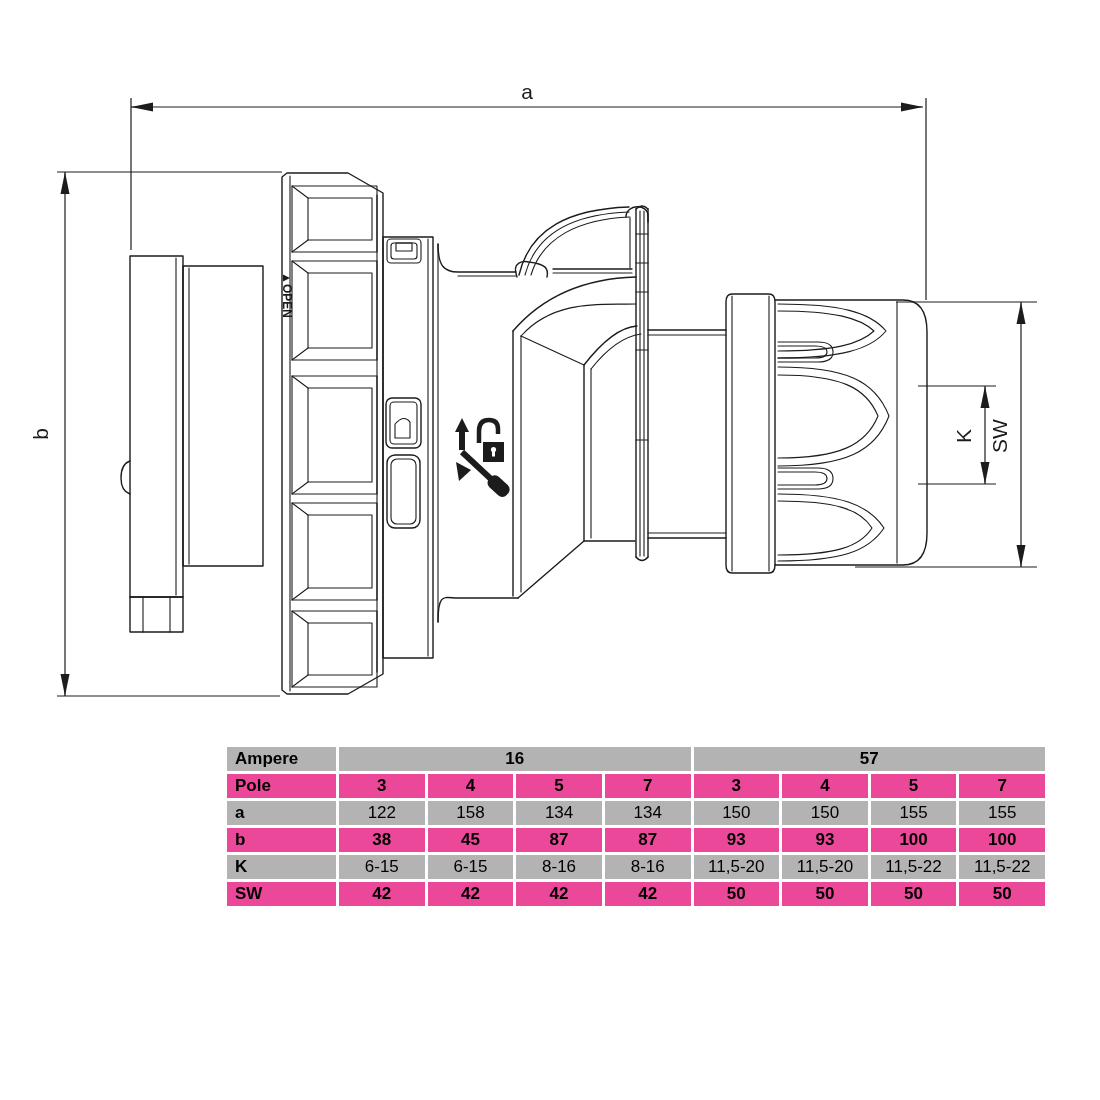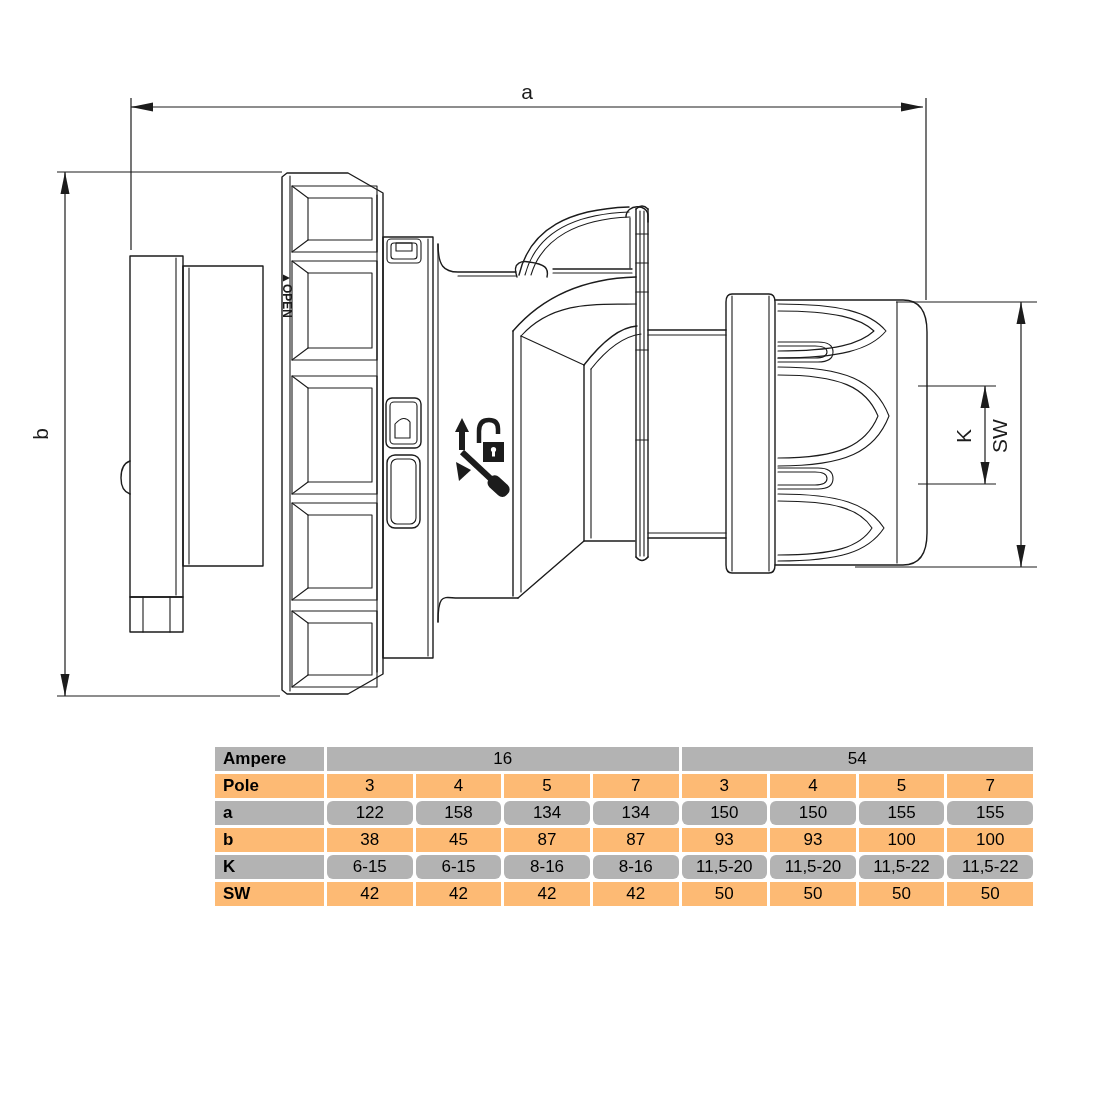--- a/index.html
+++ b/index.html
@@ -1,28 +1,28 @@
 <!DOCTYPE html>
 <html><head>
 <meta charset="utf-8">
 <style>
   html,body{margin:0;padding:0;background:#ffffff;}
   #page{position:relative;width:1100px;height:1100px;background:#ffffff;overflow:hidden;
         font-family:"Liberation Sans", sans-serif;}
   #drawing-svg{position:absolute;left:0;top:0;}
   
-  #dims-table{position:absolute;left:212px;top:744px;width:824px;
+  #dims-table{position:absolute;left:224px;top:744px;width:824px;
               border-collapse:separate;border-spacing:3px;table-layout:fixed;}
   #dims-table td{height:24px;font-size:17px;color:#000;text-align:center;
                  vertical-align:middle;padding:0;line-height:24px;}
   #dims-table td.lbl{text-align:left;padding-left:8px;font-weight:bold;width:101px;}
   #dims-table tr.dark td{background:#b3b3b3;}
-  #dims-table tr.light td{background:#fdba74;}
-  #dims-table td.bold{font-weight:normal;}
-  #dims-table td.reg{font-weight:normal;border-radius:6px;}
+  #dims-table tr.light td{background:#ec4899;}
+  #dims-table td.bold{font-weight:bold;}
+  #dims-table td.reg{font-weight:normal;}
   
   .ln{fill:none;stroke:#1c1c1c;stroke-width:1.4;stroke-linejoin:round;stroke-linecap:round;}
   .ln2{fill:none;stroke:#1c1c1c;stroke-width:1.1;stroke-linejoin:round;stroke-linecap:round;}
   .dim{fill:none;stroke:#1c1c1c;stroke-width:1.2;}
   .arr{fill:#1c1c1c;stroke:none;}
   .dimtxt{fill:#1c1c1c;font-family:"Liberation Sans",sans-serif;font-size:21px;}
   .smalltxt{fill:#1c1c1c;font-family:"Liberation Sans",sans-serif;font-size:12px;font-weight:bold;}
   .blk{fill:#1c1c1c;stroke:none;}
 </style>
 </head>
@@ -200,21 +200,21 @@
         <polygon class="blk" points="456,462 459,481 471,470"></polygon>
       </g>
     </g>
   </svg>
 
   <table id="dims-table">
     <tbody>
         <tr class="dark">
       <td class="lbl">Ampere</td>
       <td class="bold" colspan="4">16</td>
-      <td class="bold" colspan="4">54</td>
+      <td class="bold" colspan="4">57</td>
     </tr>
     <tr class="light">
       <td class="lbl">Pole</td>
       <td class="bold">3</td>
       <td class="bold">4</td>
       <td class="bold">5</td>
       <td class="bold">7</td>
       <td class="bold">3</td>
       <td class="bold">4</td>
       <td class="bold">5</td>

